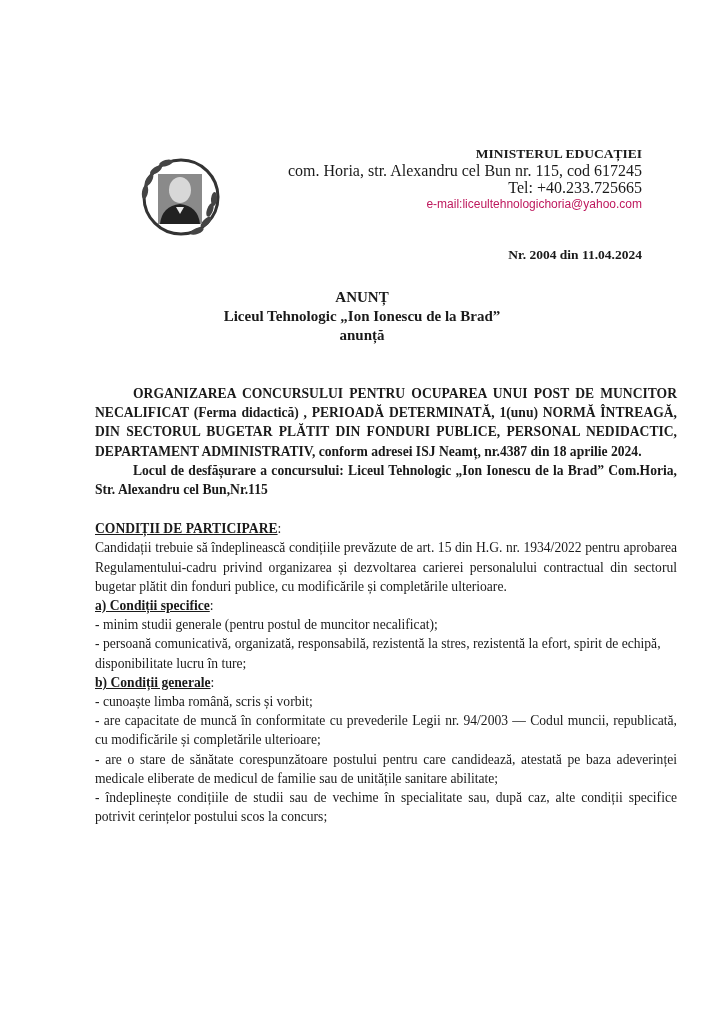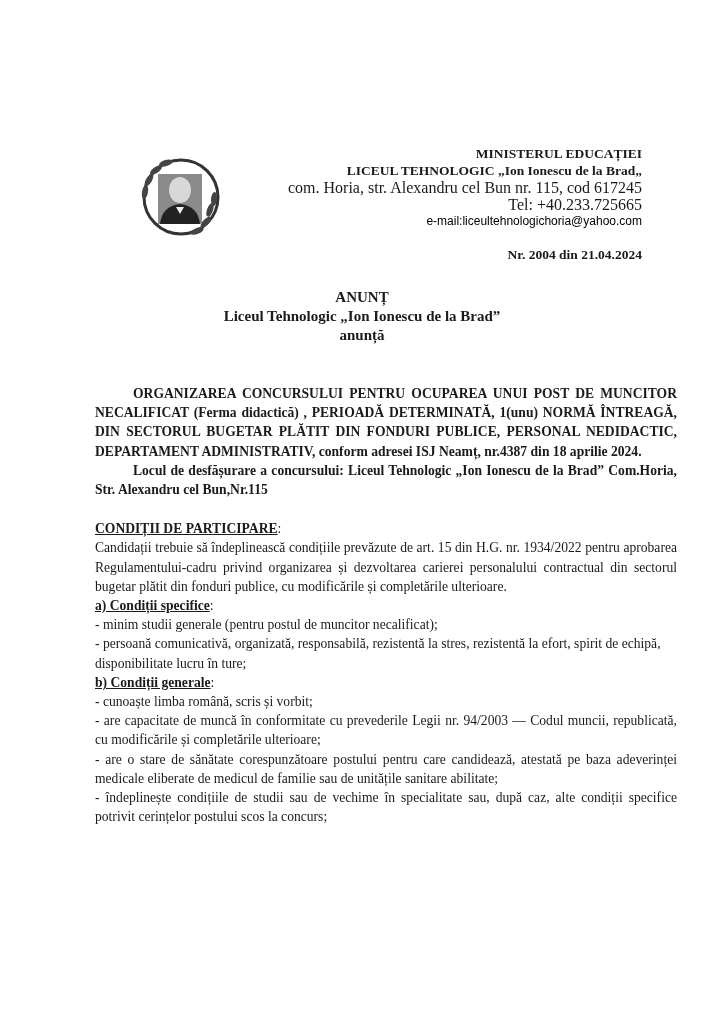--- a/index.html
+++ b/index.html
@@ -13,21 +13,21 @@
   .page { position: absolute; left: 0; top: 0; width: 724px; height: 1024px; }
   .logo {
     position: absolute; left: 140px; top: 152px; width: 82px; height: 90px;
   }
   .header {
     position: absolute; right: 82px; top: 145px; text-align: right;
     font-size: 13.5px; line-height: 17px;
   }
   .header .ministry, .header .school { font-weight: bold; font-size: 13.5px; font-family: Liberation Serif, serif; }
   .header .addr, .header .tel { font-size: 16px; }
-  .header .email { font-family: "Liberation Sans", sans-serif; font-size: 12px; color: #000000; }
+  .header .email { font-family: "Liberation Sans", sans-serif; font-size: 12px; color: #be185d; }
   .regno {
     position: absolute; right: 82px; top: 247px; font-weight: bold; font-size: 13.5px;
   }
   .title-block {
     position: absolute; left: 0; width: 724px; top: 288px; text-align: center;
     font-weight: bold; font-size: 15px; line-height: 19px;
   }
   .body-text {
     position: absolute; left: 95px; width: 582px; top: 384px;
     font-size: 13.6px; line-height: 19.2px; text-align: justify;
@@ -58,27 +58,26 @@
       </g>
       <rect x="18" y="22" width="44" height="50" fill="#8a8a8a"></rect>
       <ellipse cx="40" cy="38" rx="11" ry="13" fill="#d8d8d8"></ellipse>
       <path d="M20 72 Q22 54 40 52 Q58 54 60 72 Z" fill="#222"></path>
       <path d="M36 55 L40 62 L44 55 Z" fill="#eee"></path>
     </svg>
   </div>
 
   <div class="header">
     <div class="ministry">MINISTERUL EDUCAȚIEI</div>
-    <div class="school">LICEUL TEHNOLOGIC „Ion Ionescu de la Brad„</div>
     <div class="addr">com. Horia, str. Alexandru cel Bun nr. 115, cod 617245</div>
     <div class="tel">Tel: +40.233.725665</div>
     <div class="email">e-mail:liceultehnologichoria@yahoo.com</div>
   </div>
 
-  <div class="regno">Nr. 2004 din 21.04.2024</div>
+  <div class="regno">Nr. 2004 din 11.04.2024</div>
 
   <div class="title-block">
     <div>ANUNȚ</div>
     <div>Liceul Tehnologic „Ion Ionescu de la Brad”</div>
     <div>anunță</div>
   </div>
 
   <div class="body-text">
     <p class="indent">ORGANIZAREA CONCURSULUI  PENTRU OCUPAREA UNUI POST DE MUNCITOR NECALIFICAT (Ferma didactică) , PERIOADĂ DETERMINATĂ, 1(unu) NORMĂ ÎNTREAGĂ, DIN SECTORUL BUGETAR PLĂTIT DIN FONDURI PUBLICE, PERSONAL NEDIDACTIC, DEPARTAMENT ADMINISTRATIV, conform adresei ISJ Neamț, nr.4387 din 18 aprilie 2024.</p>
     <p class="indent">Locul de  desfășurare a concursului: Liceul Tehnologic „Ion Ionescu de la Brad” Com.Horia, Str. Alexandru cel Bun,Nr.115</p>

